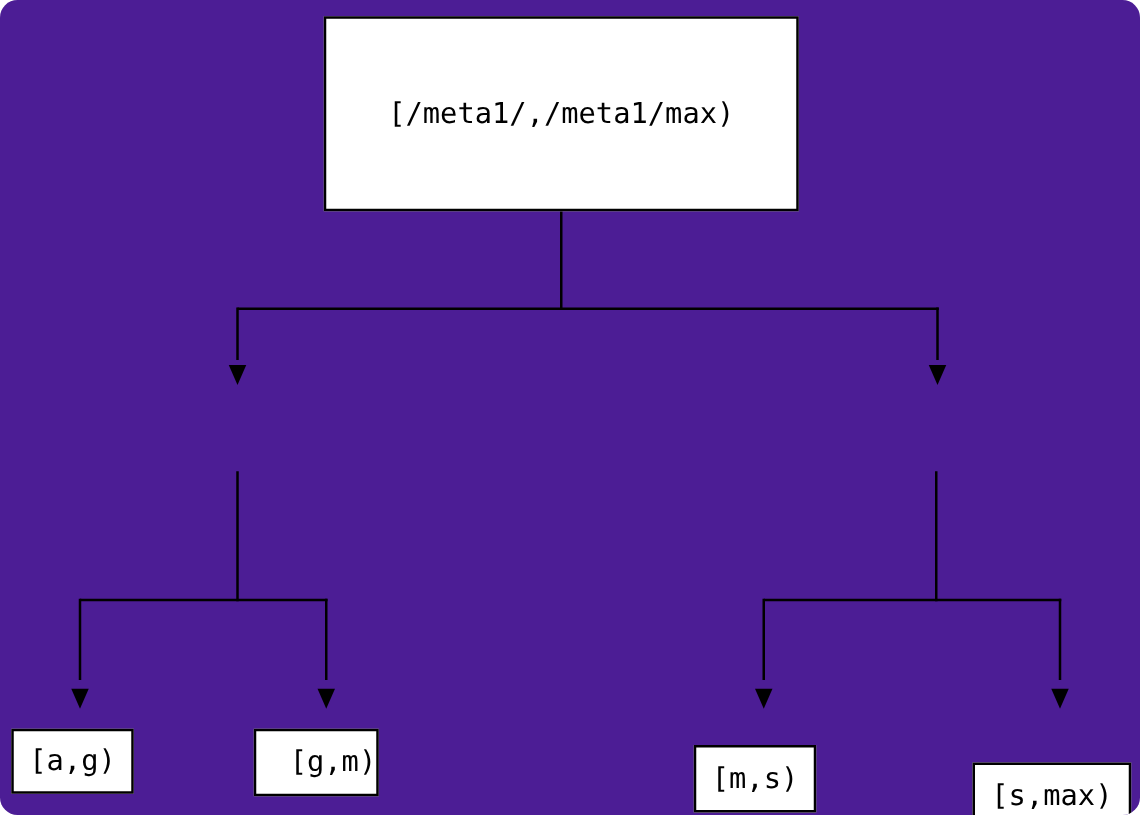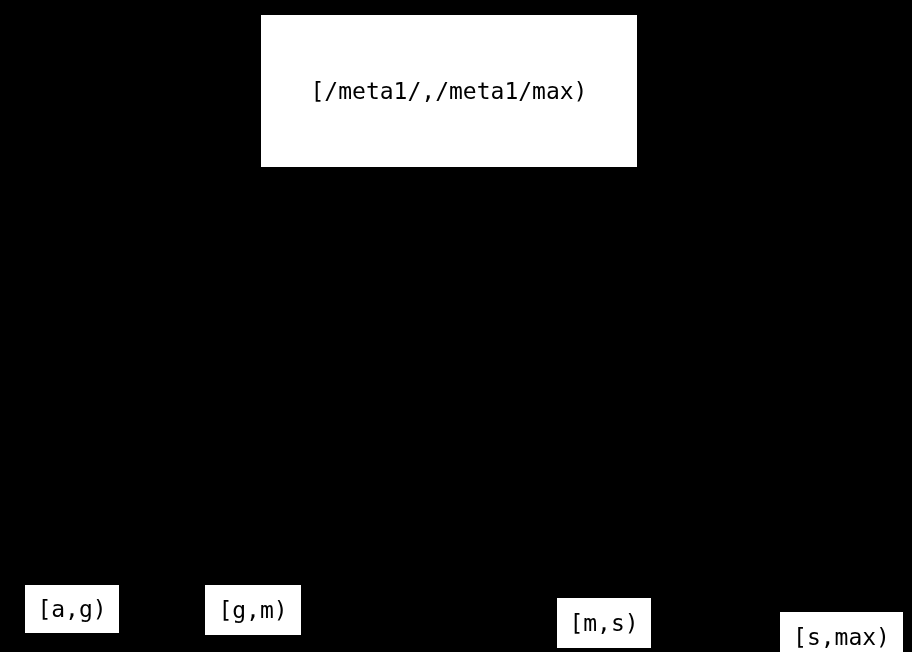--- a/index.html
+++ b/index.html
@@ -4,23 +4,24 @@
 <style>
   html, body {
     margin: 0;
     padding: 0;
     background: #ffffff;
   }
   .canvas {
     position: relative;
     width: 912px;
     height: 652px;
-    background: #000000;
+    background: #4c1d95;
     font-family: "DejaVu Sans Mono", "Liberation Mono", monospace;
     overflow: hidden;
+    border-radius: 14px;
   }
   .connectors {
     position: absolute;
     left: 0;
     top: 0;
     width: 912px;
     height: 652px;
   }
   .node {
     position: absolute;
@@ -31,22 +32,22 @@
     display: flex;
     align-items: center;
     justify-content: center;
     font-size: 23px;
     line-height: 1;
     white-space: pre;
   }
   .node-root   { left: 259px; top: 13px;  width: 380px; height: 156px; }
   .node-left   { left: 22px;  top: 325px; width: 322px; height: 52px; }
   .node-right  { left: 582px; top: 325px; width: 321px; height: 52px; }
-  .node-ag     { left: 9px;   top: 583px; width: 98px;  height: 52px; margin-left: 14px; }
-  .node-gm     { left: 203px; top: 583px; width: 100px; height: 54px; }
+  .node-ag     { left: 9px;   top: 583px; width: 98px;  height: 52px; }
+  .node-gm     { left: 203px; top: 583px; width: 100px; height: 54px; justify-content: flex-end; }
   .node-ms     { left: 555px; top: 596px; width: 98px;  height: 54px; text-align: right; }
   .node-smax   { left: 778px; top: 610px; width: 127px; height: 54px; }
   line    { stroke: #000000; stroke-width: 2; }
   polygon { fill: #000000; }
 </style>
 </head>
 <body>
 
 <div class="canvas">
 

